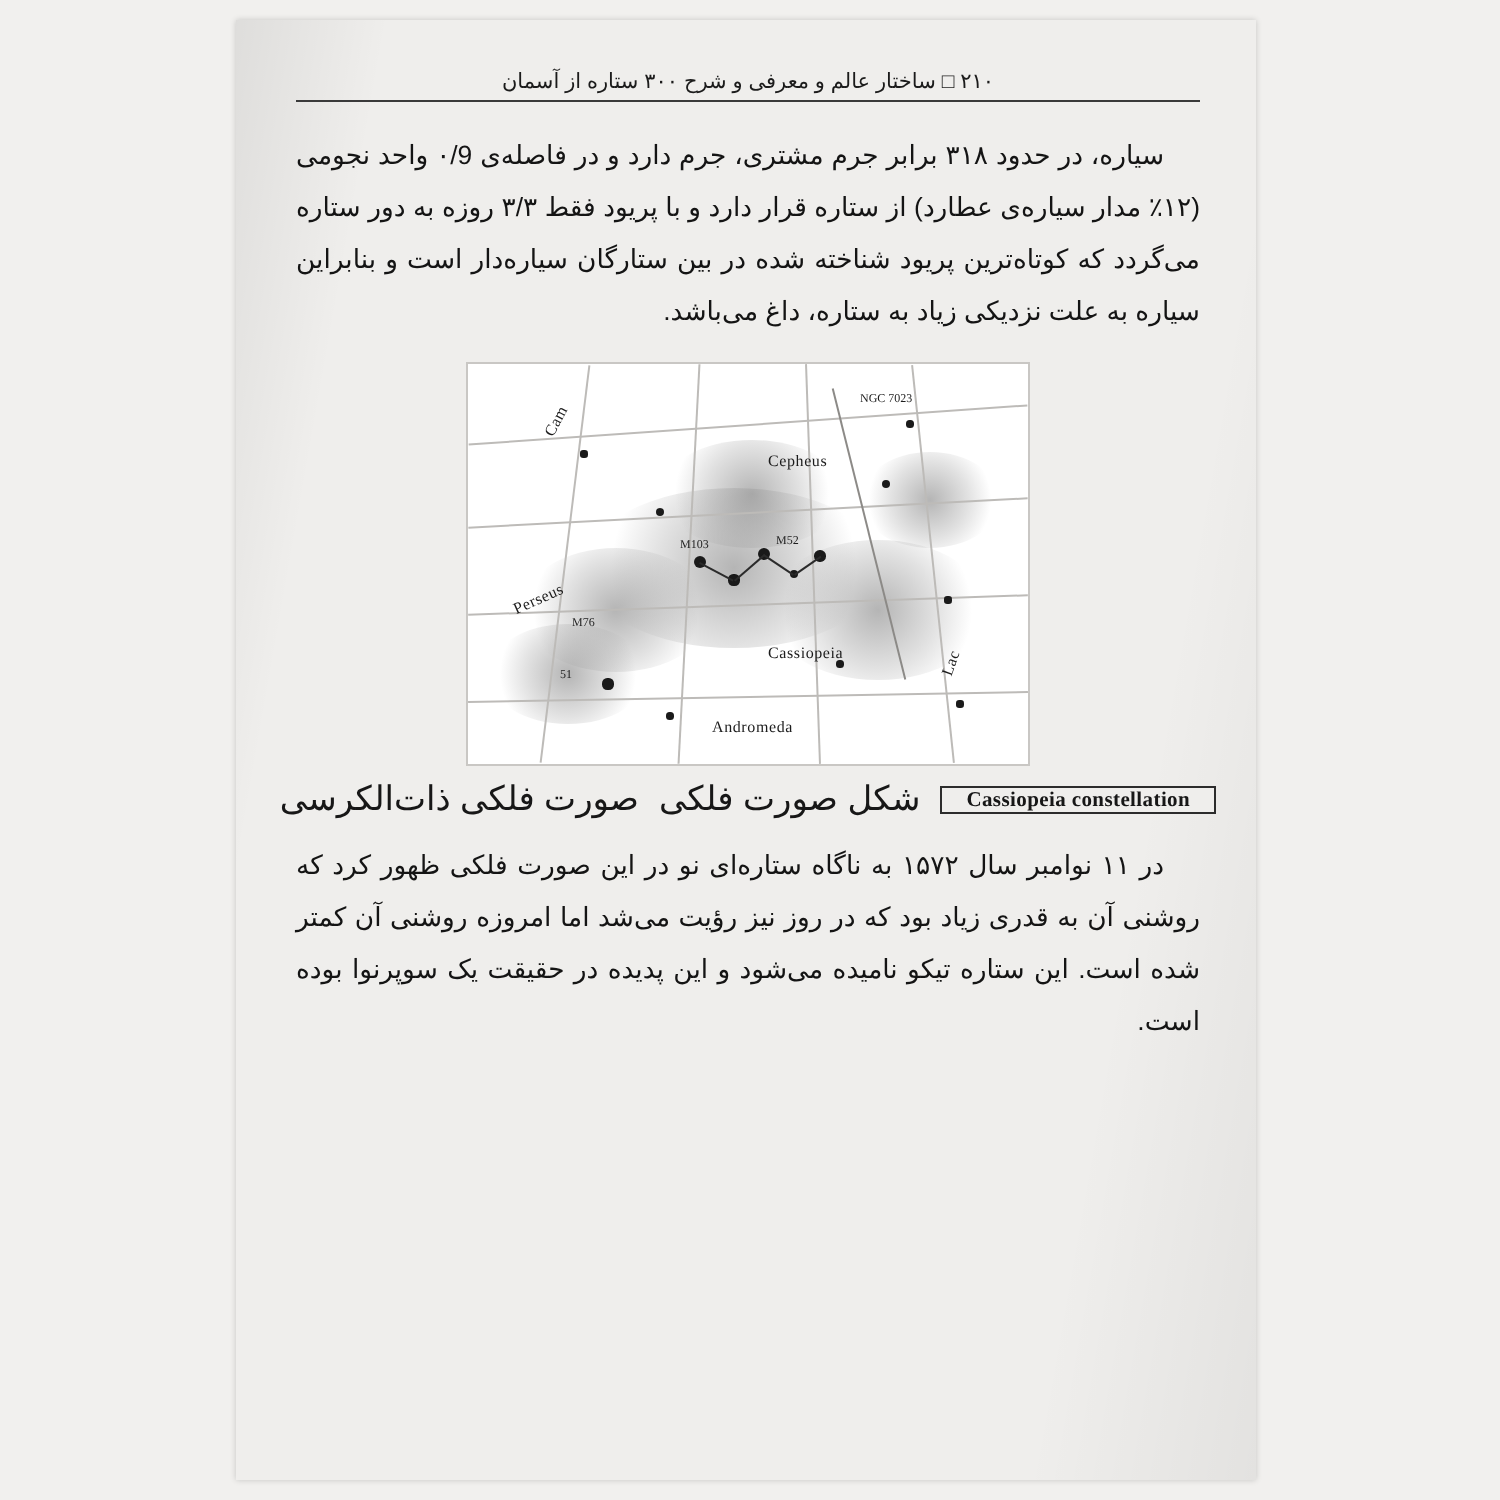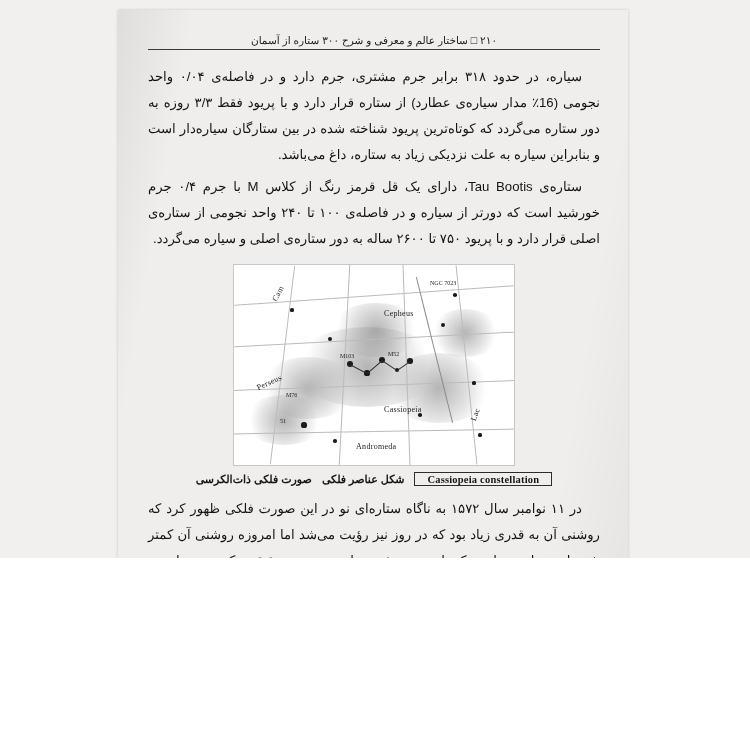--- a/index.html
+++ b/index.html
@@ -6,21 +6,21 @@
     margin: 0;
     padding: 0;
     width: 750px;
     height: 750px;
     background: #ffffff;
     font-family: "Liberation Sans", sans-serif;
   }
   #page {
     position: relative;
     width: 750px;
-    height: 558px;
+    height: 750px;
     overflow: hidden;
     background: #f1f0ee;
   }
   
   .page-sheet {
     position: absolute;
     left: 118px;
     top: 10px;
     width: 510px;
     height: 730px;
@@ -145,23 +145,22 @@
     direction: rtl;
   }
   .cap-box {
     border: 1px solid #2c2c2c;
     padding: 0 12px;
     font-size: 10.5px;
     background: #efeeec;
     white-space: nowrap;
   }
   .cap-mid {
-    font-size: 11px;
-    white-space: nowrap;
-    font-weight: bold;
+    font-size: 17px;
+    white-space: nowrap;
   }
   .cap-latin {
     font-family: "Liberation Serif", serif;
     font-weight: bold;
     font-size: 10.5px;
     letter-spacing: 0.2px;
   }
 </style>
 </head>
 <body>
@@ -175,22 +174,21 @@
 
   <div class="content">
 
     <div class="header-line">
       <span>۲۱۰</span>
       <span>□</span>
       <span>ساختار عالم و معرفی و شرح ۳۰۰ ستاره از آسمان</span>
     </div>
     <div class="header-rule"></div>
 
-    <p class="body">سیاره، در حدود ۳۱۸ برابر جرم مشتری، جرم دارد و در فاصله‌ی ۰/۰۴ واحد نجومی (16٪ مدار سیاره‌ی عطارد) از ستاره قرار دارد و با پریود فقط ۳/۳ روزه به دور ستاره می‌گردد که کوتاه‌ترین پریود شناخته شده در بین ستارگان سیاره‌دار است و بنابراین سیاره به علت نزدیکی زیاد به ستاره، داغ می‌باشد.</p>
-    <p class="body">ستاره‌ی Tau Bootis، دارای یک قل قرمز رنگ از کلاس M با جرم ۰/۴ جرم خورشید است که دورتر از سیاره و در فاصله‌ی ۱۰۰ تا ۲۴۰ واحد نجومی از ستاره‌ی اصلی قرار دارد و با پریود ۷۵۰ تا ۲۶۰۰ ساله به دور ستاره‌ی اصلی و سیاره می‌گردد.</p>
+    <p class="body">سیاره، در حدود ۳۱۸ برابر جرم مشتری، جرم دارد و در فاصله‌ی ۰/9 واحد نجومی (۱۲٪ مدار سیاره‌ی عطارد) از ستاره قرار دارد و با پریود فقط ۳/۳ روزه به دور ستاره می‌گردد که کوتاه‌ترین پریود شناخته شده در بین ستارگان سیاره‌دار است و بنابراین سیاره به علت نزدیکی زیاد به ستاره، داغ می‌باشد.</p>
 
     <div class="figure">
       <div class="starmap">
 
         <div class="nebula" style="left:58px;  top:62px;  width:150px; height:80px;"></div>
         <div class="nebula" style="left:26px;  top:92px;  width:96px;  height:62px;"></div>
         <div class="nebula" style="left:150px; top:88px;  width:110px; height:70px;"></div>
         <div class="nebula" style="left:96px;  top:38px;  width:92px;  height:54px;"></div>
         <div class="nebula" style="left:196px; top:44px;  width:70px;  height:48px;"></div>
         <div class="nebula" style="left:10px;  top:130px; width:80px;  height:50px;"></div>
@@ -243,20 +241,20 @@
             <div class="constlabel" style="left: 122px; top: 177px;">Andromeda</div>
             <div class="constlabel" style="left: 235px; top: 145px; transform: rotate(-70deg);">Lac</div>
           </div>
       </div>
     </div>
 
     <div class="caption-row">
       <div class="cap-box">
         <span class="cap-latin">Cassiopeia constellation</span>
       </div>
-      <div class="cap-mid">شکل عناصر فلکی</div>
+      <div class="cap-mid">شکل صورت فلکی</div>
       <div class="cap-mid">صورت فلکی ذات‌الکرسی</div>
     </div>
 
     <p class="body">در ۱۱ نوامبر سال ۱۵۷۲ به ناگاه ستاره‌ای نو در این صورت فلکی ظهور کرد که روشنی آن به قدری زیاد بود که در روز نیز رؤیت می‌شد اما امروزه روشنی آن کمتر شده است. این ستاره تیکو نامیده می‌شود و این پدیده در حقیقت یک سوپرنوا بوده است.</p>
 
   </div>
 </div>
 
 </body></html>

